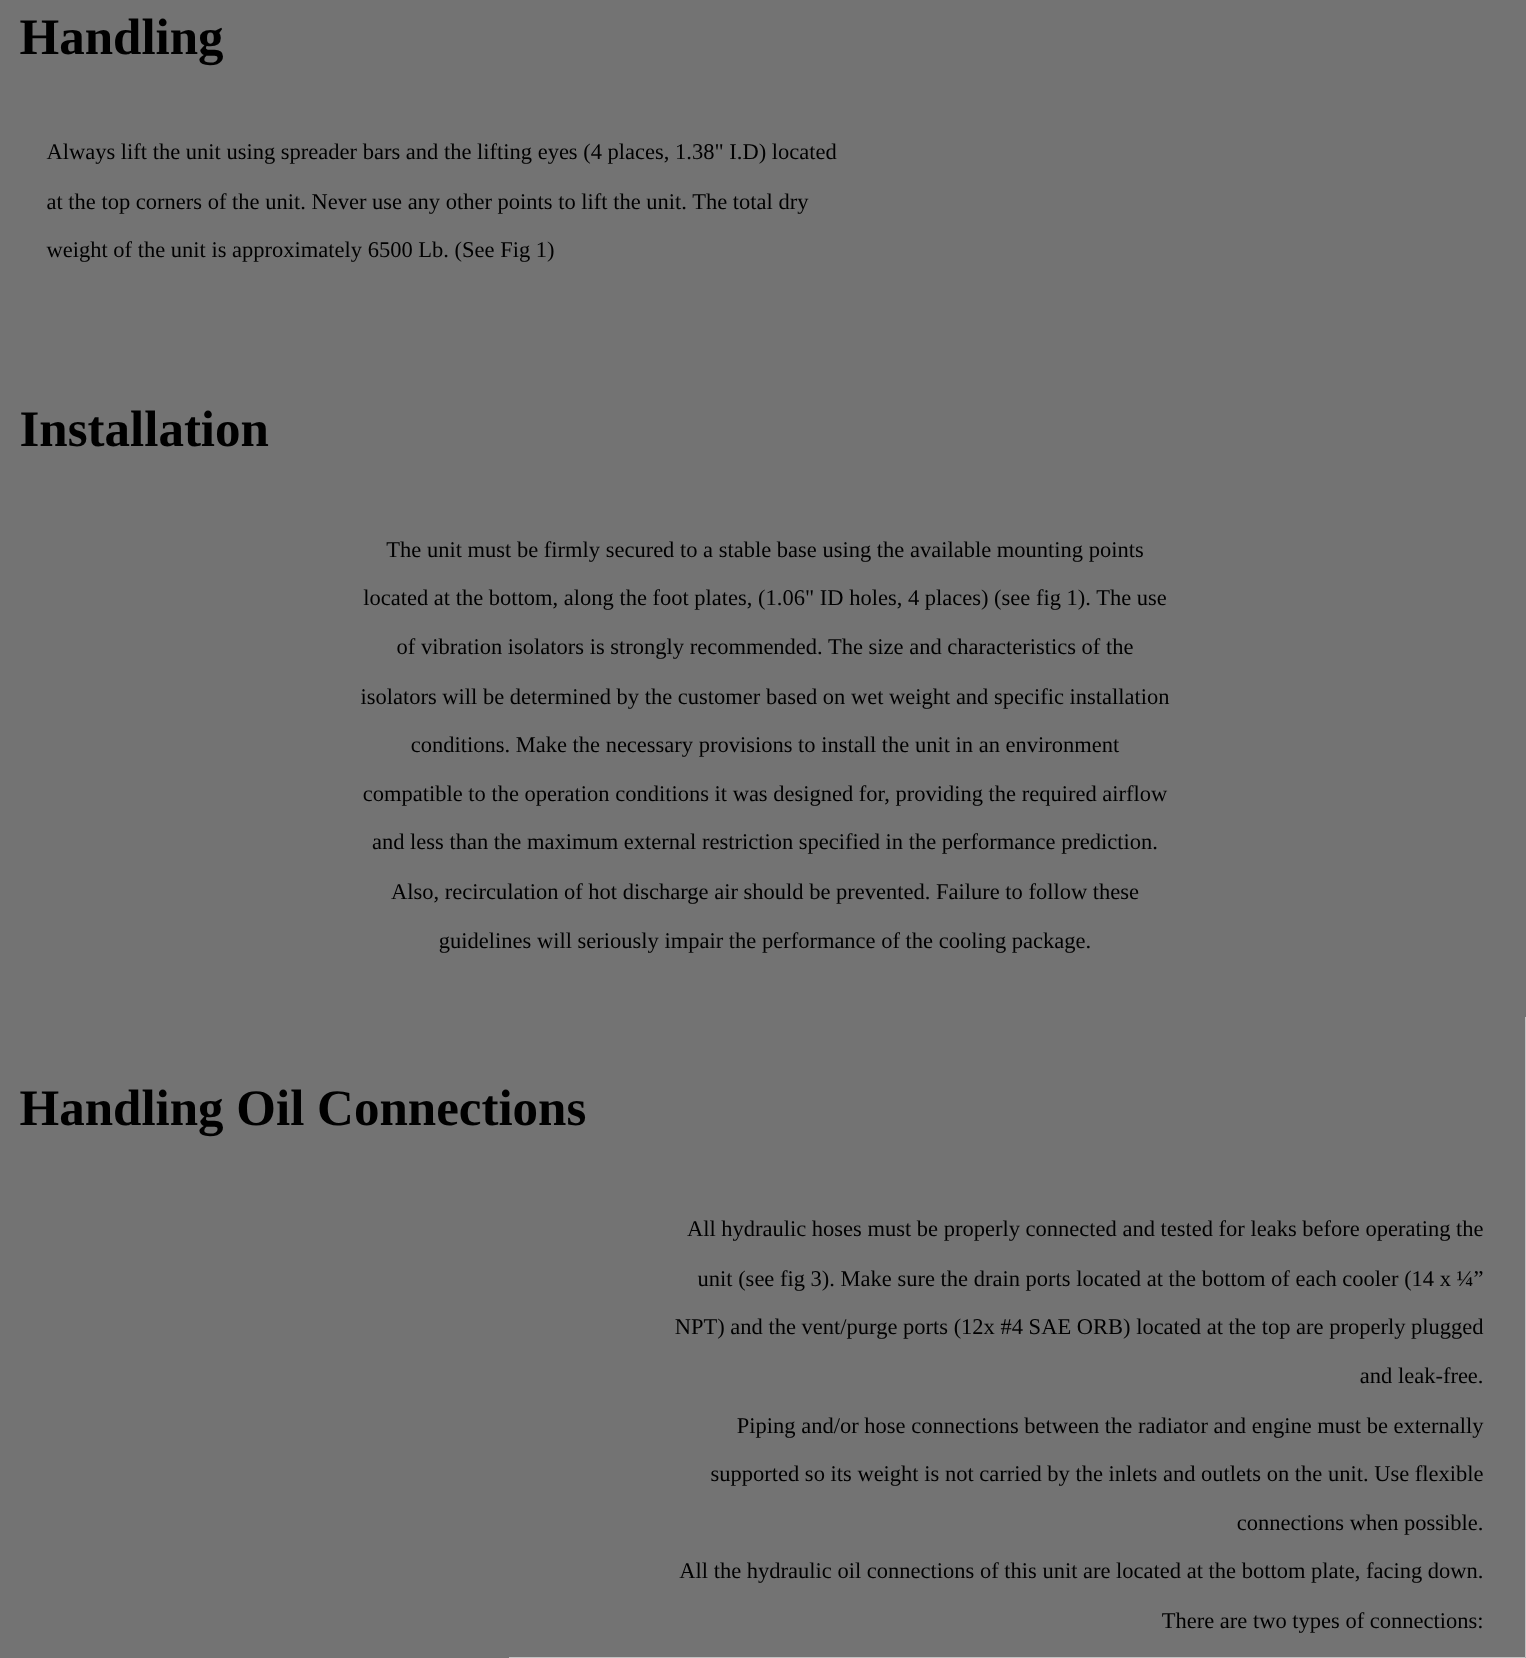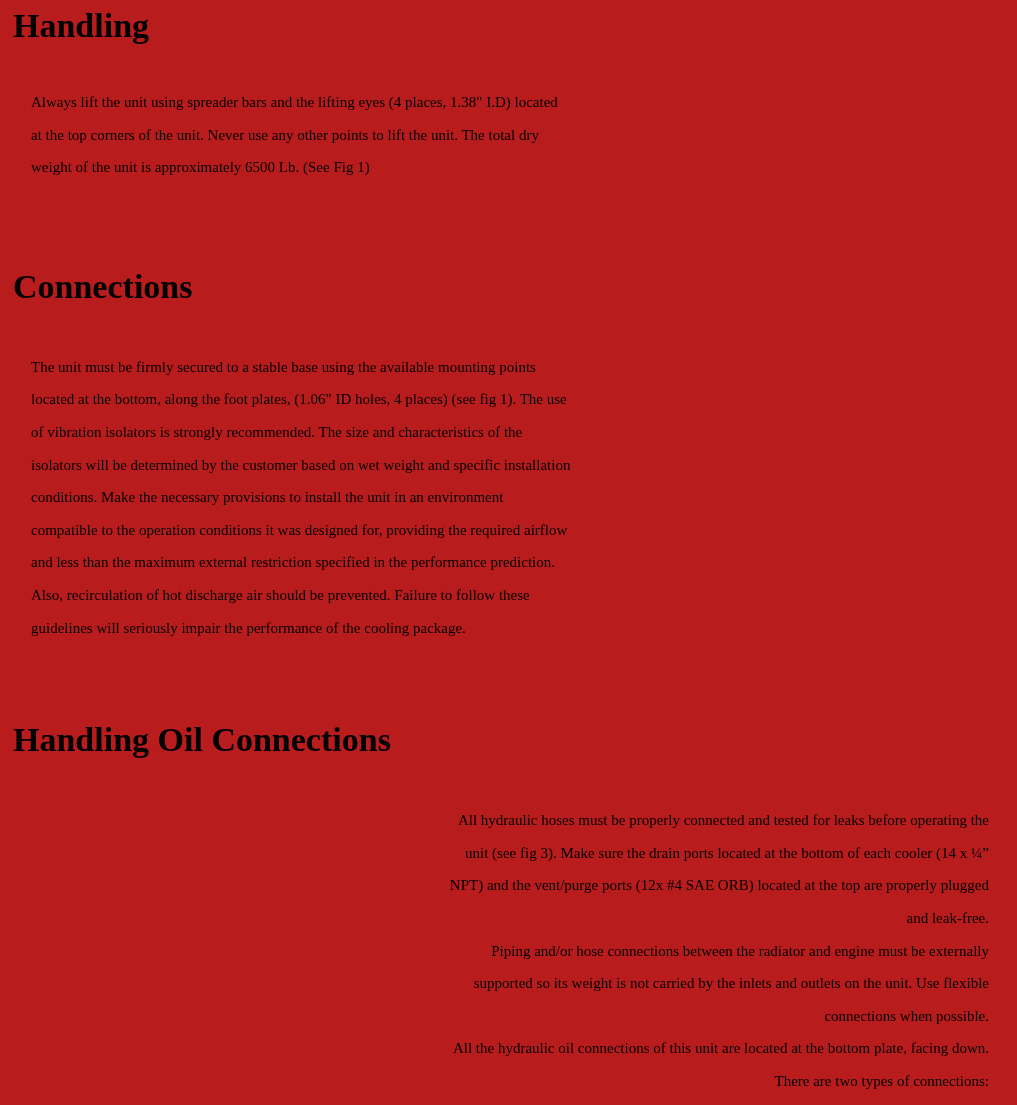--- a/index.html
+++ b/index.html
@@ -6,21 +6,21 @@
     margin: 0;
     padding: 0;
     background: #ffffff;
   }
   .page {
     position: relative;
     width: 1017px;
     height: 1105px;
     box-sizing: border-box;
     padding: 6px 10px 0 13px;
-    background: #b91c1c;
+    background: #737373;
     color: #000000;
     overflow: hidden;
     font-family: "Liberation Serif", serif;
   }
   .doc-section { margin: 0; padding: 0; }
   .heading {
     font-family: "Liberation Serif", serif;
     font-weight: 700;
     font-size: 34px;
     line-height: 40px;
@@ -34,38 +34,38 @@
     font-size: 15px;
     line-height: 32.6px;
     margin: 18px;
     color: #000000;
     white-space: pre; 
   }
   
   .doc-section:nth-of-type(1) .heading   { margin-top: 0; }
   .doc-section:nth-of-type(1) .body-text { margin-top: 40px; }
   .doc-section:nth-of-type(2) .heading   { margin-top: 83px; }
-  .doc-section:nth-of-type(2) .body-text { margin-top: 44px; }
+  .doc-section:nth-of-type(2) .body-text { margin-top: 44px; text-align: center; }
   .doc-section:nth-of-type(3) .heading   { margin-top: 76px; }
   .doc-section:nth-of-type(3) .body-text { margin-top: 44px; text-align: right; }
 </style>
 </head>
 <body>
 
 <div class="page">
 
   <section class="doc-section">
     <h2 class="heading">Handling</h2>
     <p class="body-text">Always lift the unit using spreader bars and the lifting eyes (4 places, 1.38" I.D) located
 at the top corners of the unit. Never use any other points to lift the unit. The total dry
 weight of the unit is approximately 6500 Lb. (See Fig 1)</p>
   </section>
 
   <section class="doc-section">
-    <h2 class="heading">Connections</h2>
+    <h2 class="heading">Installation</h2>
     <p class="body-text">The unit must be firmly secured to a stable base using the available mounting points
 located at the bottom, along the foot plates, (1.06" ID holes, 4 places) (see fig 1). The use
 of vibration isolators is strongly recommended. The size and characteristics of the
 isolators will be determined by the customer based on wet weight and specific installation
 conditions. Make the necessary provisions to install the unit in an environment
 compatible to the operation conditions it was designed for, providing the required airflow
 and less than the maximum external restriction specified in the performance prediction.
 Also, recirculation of hot discharge air should be prevented. Failure to follow these
 guidelines will seriously impair the performance of the cooling package.</p>
   </section>

